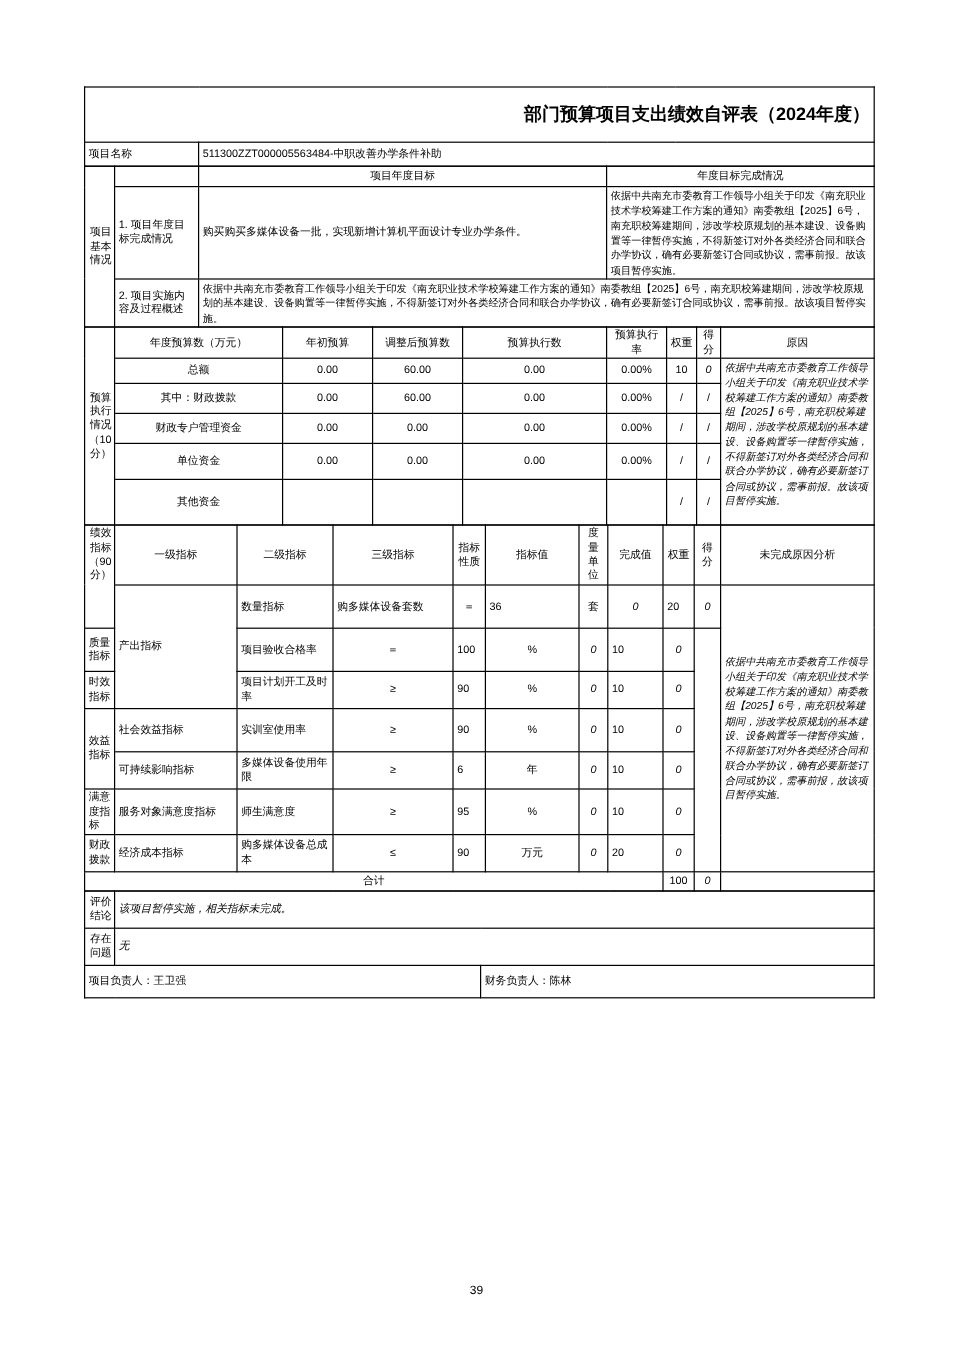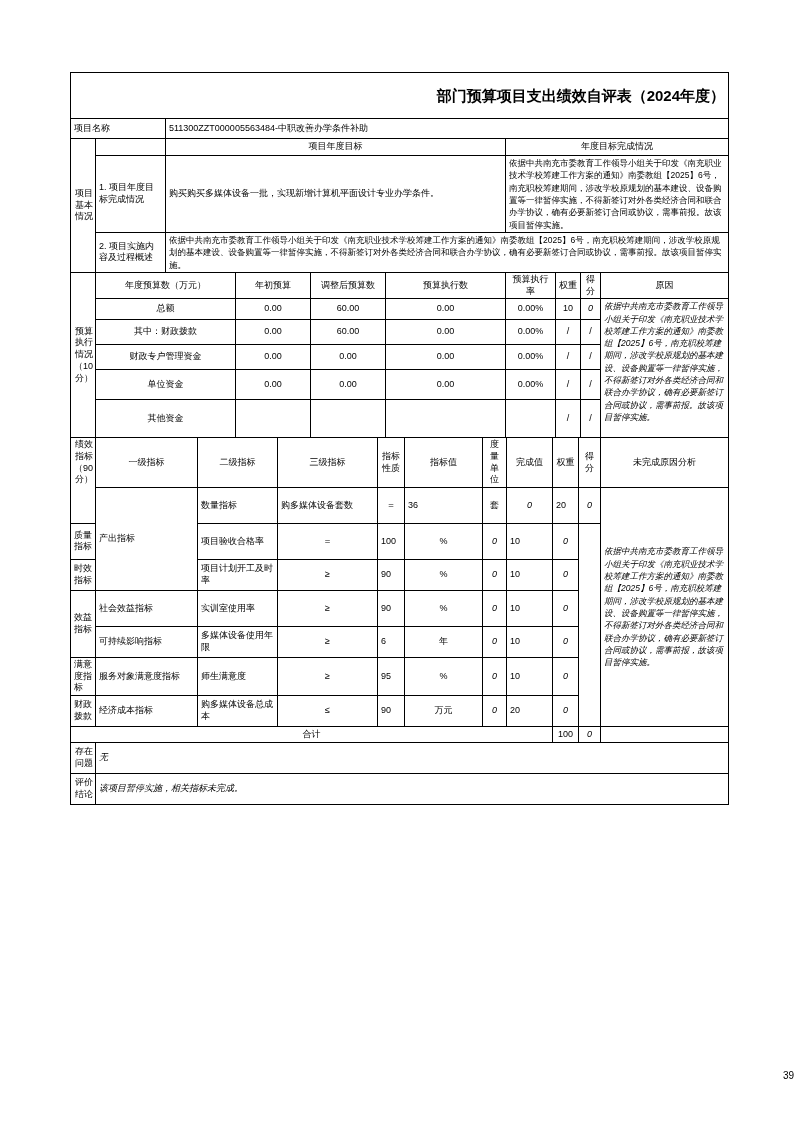--- a/index.html
+++ b/index.html
@@ -31,21 +31,21 @@
     font-size: 15px; font-weight: bold; text-align: right;
     height: 46px; vertical-align: middle;
   }
   .c { text-align: center; }
   .i { font-style: italic; }
   .small { font-size: 8.5px; line-height: 1.45; }
   .vlabel { text-align: right; padding: 1px 2px; }
   .top { vertical-align: top; }
   .pagenum {
     position: absolute; top: 1070px; left: 0; width: 794px;
-    text-align: right; font-size: 10px;
+    text-align: center; font-size: 10px;
   }
 </style>
 </head>
 <body>
 
 <div class="sheet">
 
   <table class="first">
     <colgroup>
         <col style="width:95px">
@@ -276,25 +276,29 @@
     </table>
 
   <table>
     <colgroup>
         <col style="width:25px">
         <col style="width:305px">
         <col style="width:328px">
       </colgroup>
     <tbody>
         <tr style="height:31px">
+      <td class="vlabel">评价结论</td>
+      <td colspan="2" class="i">该项目暂停实施，相关指标未完成。</td>
+    </tr>
+    <tr style="height:31px">
       <td class="vlabel">存在问题</td>
       <td colspan="2" class="i">无</td>
     </tr>
-    <tr style="height:31px">
-      <td class="vlabel">评价结论</td>
-      <td colspan="2" class="i">该项目暂停实施，相关指标未完成。</td>
+    <tr style="height:27px">
+      <td colspan="2">项目负责人：王卫强</td>
+      <td>财务负责人：陈林</td>
     </tr>
   </tbody>
     </table>
 
 </div>
 
 <div class="pagenum">39</div>
 
 </body></html>

